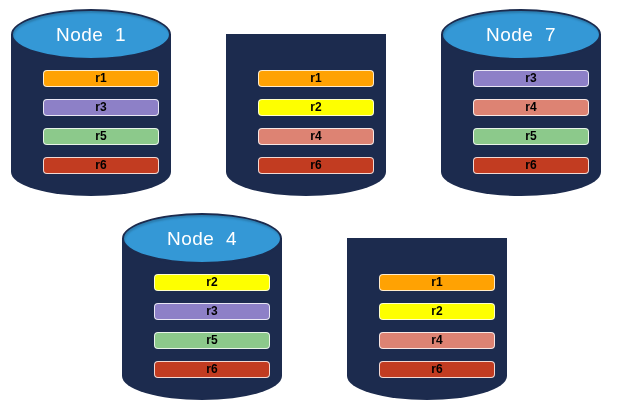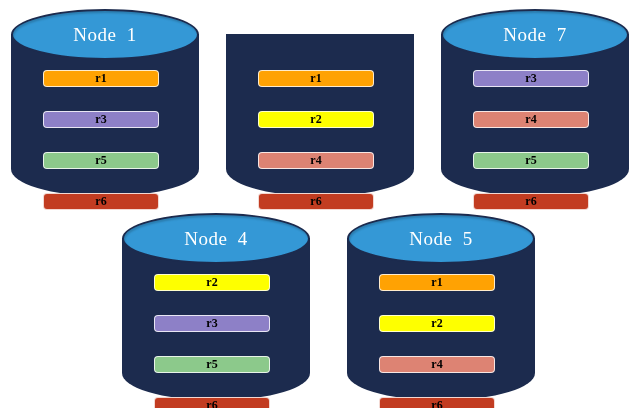--- a/index.html
+++ b/index.html
@@ -9,23 +9,22 @@
   .canvas {
     position: relative;
     width: 636px;
     height: 408px;
     background: #ffffff;
     overflow: hidden;
   }
 
   .cylinder {
     position: absolute;
-    width: 188px;
+    width: 160px;
     height: 187px;
-    font-family: Liberation Serif, serif;
   }
 
   .cyl-body {
     position: absolute;
     left: 0; right: 0;
     top: 25px; bottom: 0;
     background: var(--navy, #1C2B4E);
     border-radius: 0 0 90px 90px / 0 0 27px 27px;
   }
 
@@ -52,21 +51,21 @@
 
   .bars {
     position: absolute;
     left: 32px;
     top: 61px;
     width: 116px;
   }
 
   .bar {
     height: 17px;
-    margin-bottom: 24px;
+    margin-bottom: 12px;
     border-radius: 4px;
     border: 1px solid rgba(255,255,255,0.8);
     color: #000000;
     font-weight: bold;
     font-size: 12px;
     text-align: center;
     line-height: 14px;
   }
 </style>
 </head>
@@ -113,23 +112,20 @@
     </div>
     <div class="bars">
         <div class="bar" style="background: rgb(254, 255, 0); color: rgb(0, 0, 0);">r2</div>
         <div class="bar" style="background: rgb(141, 128, 199); color: rgb(0, 0, 0);">r3</div>
         <div class="bar" style="background: rgb(140, 201, 139); color: rgb(0, 0, 0);">r5</div>
         <div class="bar" style="background: rgb(194, 60, 33); color: rgb(0, 0, 0);">r6</div>
       </div>
   </div>
     <div class="cylinder" style="left: 347px; top: 213px;">
     <div class="cyl-body"></div>
-    <div class="cyl-top">
-      <span class="cyl-title" style="color: rgb(255, 255, 255);">Node  5</span>
-    </div>
     <div class="bars">
         <div class="bar" style="background: rgb(255, 162, 3); color: rgb(0, 0, 0);">r1</div>
         <div class="bar" style="background: rgb(254, 255, 0); color: rgb(0, 0, 0);">r2</div>
         <div class="bar" style="background: rgb(221, 131, 115); color: rgb(0, 0, 0);">r4</div>
         <div class="bar" style="background: rgb(194, 60, 33); color: rgb(0, 0, 0);">r6</div>
       </div>
   </div>
   </div>
 
 </body></html>

